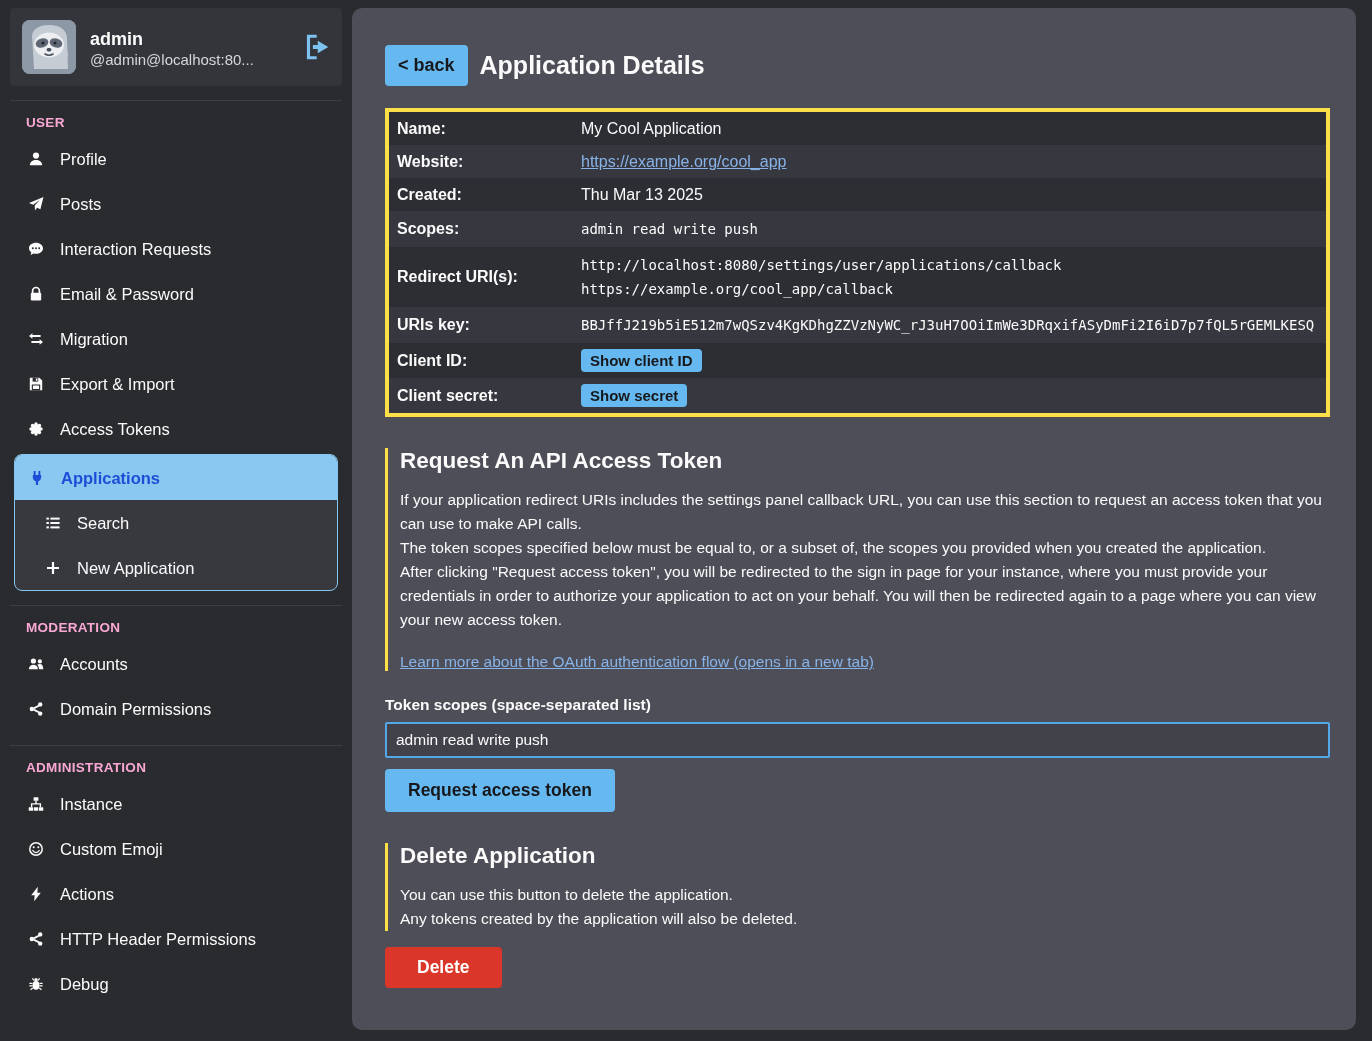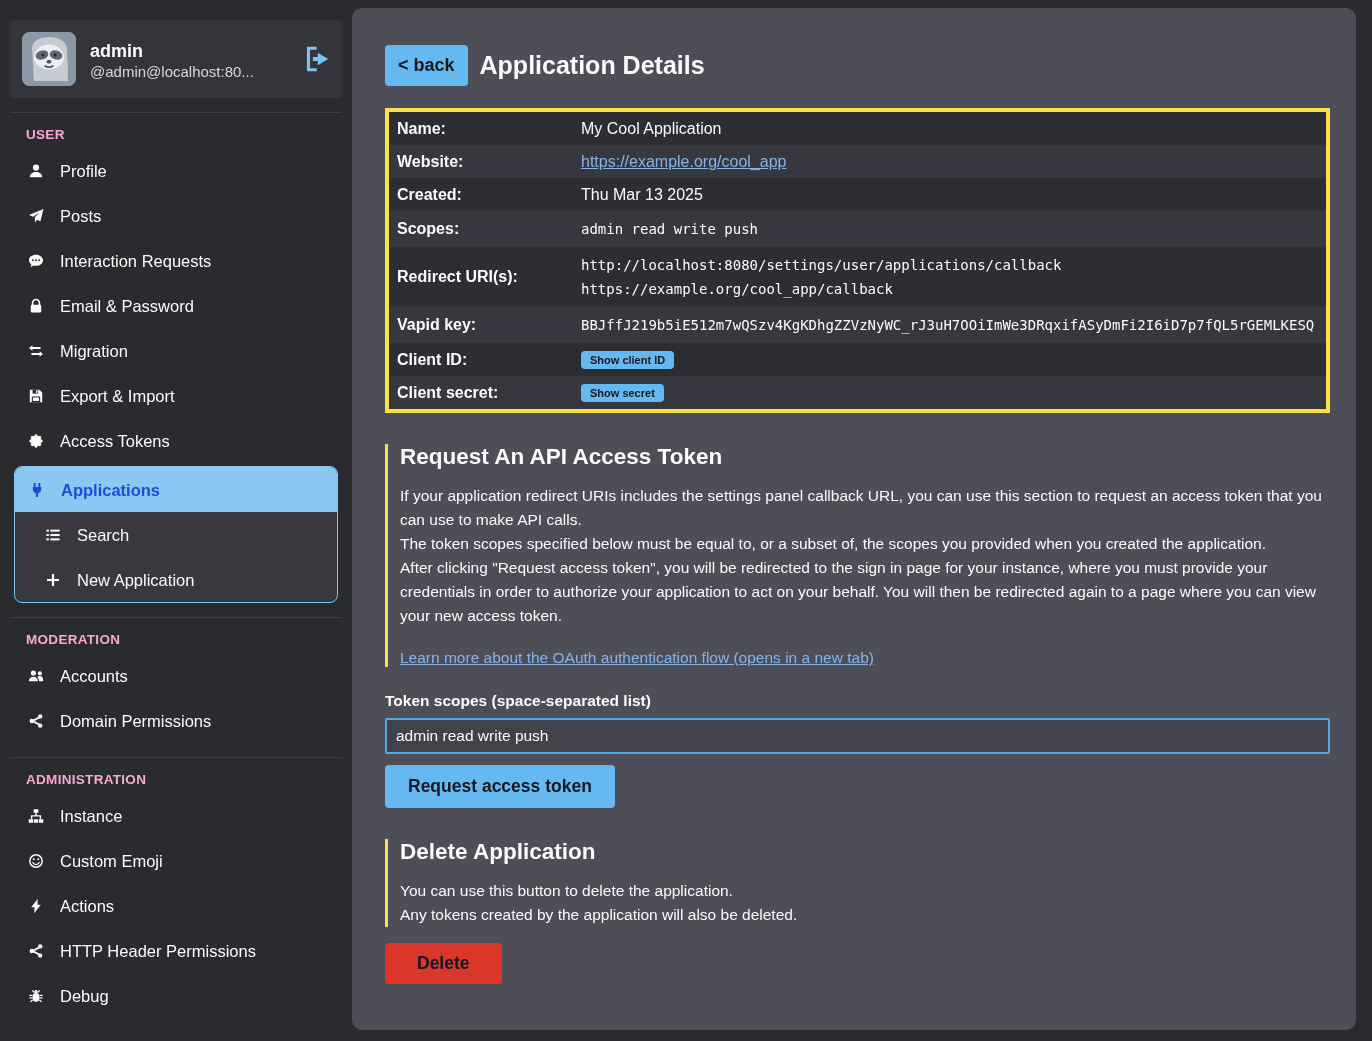--- a/index.html
+++ b/index.html
@@ -6,21 +6,21 @@
   html,body { margin:0; padding:0; }
   body {
     width:1372px; height:1041px; overflow:hidden;
     background:#2a2b2f;
     font-family:"Liberation Sans", sans-serif;
     color:#fbfbfb;
   }
   .app { display:flex; width:1372px; height:1041px; }
 
   
-  .sidebar { width:352px; flex-shrink:0; padding-top:20px; }
+  .sidebar { width:352px; flex-shrink:0; padding-top:8px; }
   .user-card {
     margin:0 10px; padding:12px 12px; background:#33353a; border-radius:4px;
     display:flex; align-items:center; gap:14px;
   }
   .avatar { width:54px; height:54px; border-radius:8px; overflow:hidden; flex-shrink:0; background:#8d98a6; }
   .user-names { min-width:0; }
   .user-name { font-weight:bold; font-size:18px; line-height:24px; }
   .user-handle { font-size:15px; color:#d6d7db; white-space:nowrap; overflow:hidden; max-width:178px; }
   .logout { margin-left:auto; color:#7ec2f1; width:28px; height:28px; flex-shrink:0; cursor:pointer; }
   .divider { border:none; border-top:1px solid #3e3f45; margin:14px 10px; }
@@ -57,38 +57,38 @@
   .page-title { font-size:25px; font-weight:bold; margin:0; }
 
   .details-table { width:100%; border:4px solid #fde047; margin-bottom:31px; }
   .trow { display:flex; align-items:center; min-height:33px; }
   .trow:nth-child(odd)  { background:#2d2e33; }
   .trow:nth-child(even) { background:#37383f; }
   .tlabel { width:184px; padding:6px 8px; font-weight:bold; font-size:16px; flex-shrink:0; align-self:center; }
   .tvalue { flex:1; padding:6px 8px; font-size:16px; }
   .mono { font-family:"DejaVu Sans Mono", monospace; font-size:14px; line-height:24px; }
   a.link { color:#88b3e8; text-decoration:underline; cursor:pointer; }
-  .small-btn { font-size:11px; padding:3px 9px; }
+  .small-btn { font-size:15px; padding:3px 9px; }
 
   .accent-block { border-left:3px solid #fde047; padding-left:12px; }
   .accent-block h2 { font-size:22.5px; margin:0 0 14px 0; font-weight:bold; }
   .accent-block p { margin:0; font-size:15.5px; line-height:24px; }
   .learn-link { display:inline-block; margin-top:21px; font-size:15.5px; }
 
   .field-label { font-weight:bold; font-size:15.5px; margin:25px 0 8px 0; }
   .scopes-input {
     width:100%; background:#41424a; border:2px solid #53a8e8; border-radius:2px;
     color:#fbfbfb; font-size:15.5px; padding:6px 9px; height:36px;
     font-family:"Liberation Sans", sans-serif; outline:none;
   }
   .request-btn { margin-top:11px; font-size:17.5px; padding:11px 23px; }
 
   .delete-block { margin-top:31px; }
   .delete-btn {
-    margin-top:16px; background:#da3629; color:#0f172a; border:none; border-radius:4px;
+    margin-top:16px; background:#da3629; color:#ffffff; border:none; border-radius:4px;
     font-weight:bold; font-size:17.5px; padding:10px 32px; cursor:pointer;
     font-family:"Liberation Sans", sans-serif;
   }
 </style>
 </head>
 <body>
 
 <div class="app">
 
   <nav class="sidebar">
@@ -341,21 +341,21 @@
         <div class="tvalue mono">admin read write push</div>
       </div>
       <div class="trow">
         <div class="tlabel">Redirect URI(s):</div>
         <div class="tvalue mono">
           <div>http://localhost:8080/settings/user/applications/callback</div>
           <div>https://example.org/cool_app/callback</div>
         </div>
       </div>
       <div class="trow">
-        <div class="tlabel">Vapid key:</div>
+        <div class="tlabel">URIs key:</div>
         <div class="tvalue mono">BBJffJ219b5iE512m7wQSzv4KgKDhgZZVzNyWC_rJ3uH7OOiImWe3DRqxifASyDmFi2I6iD7p7fQL5rGEMLKESQ</div>
       </div>
       <div class="trow">
         <div class="tlabel">Client ID:</div>
         <div class="tvalue"><button class="btn small-btn">Show client ID</button></div>
       </div>
       <div class="trow">
         <div class="tlabel">Client secret:</div>
         <div class="tvalue"><button class="btn small-btn">Show secret</button></div>
       </div>

